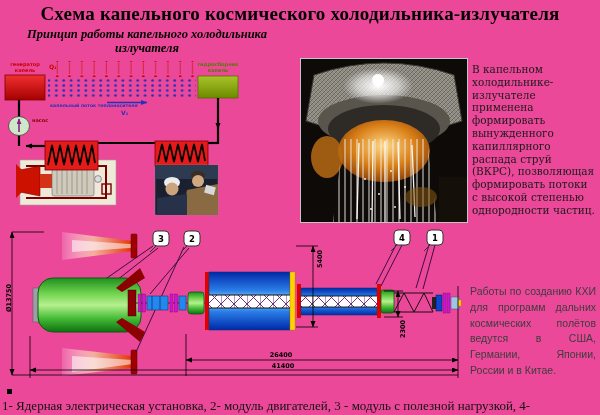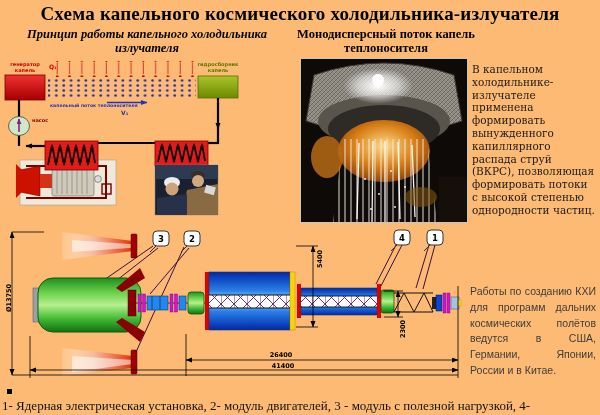--- a/index.html
+++ b/index.html
@@ -1,16 +1,16 @@
 <!DOCTYPE html>
 <html><head>
 <meta charset="utf-8">
 <style>
   html,body{margin:0;padding:0;background:#fff;}
-  .stage{position:relative;width:600px;height:415px;background:#fdba74;overflow:hidden;
+  .stage{position:relative;width:600px;height:415px;background:#ec4899;overflow:hidden;
          font-family:"Liberation Serif",serif;color:#000;}
   .abs{position:absolute;}
   .title{left:0;top:3px;width:600px;text-align:center;font-size:19px;font-weight:bold;letter-spacing:.2px;}
   .subhead{top:27px;font-size:12.5px;font-weight:bold;text-align:center;line-height:1.15;}
   .subhead.left{left:2px;width:290px;font-style:italic;}
   .subhead.right{left:296px;width:180px;}
   .desc{left:472px;top:63px;width:124px;font-size:10.5px;line-height:1.22;
         font-family:"DejaVu Serif",serif;color:#1a1a1a;}
   .sidenote{left:470px;top:284px;width:126px;font-size:10.5px;line-height:1.5;
             font-family:"Liberation Sans",sans-serif;color:#3d3d3d;text-align:justify;}
@@ -21,21 +21,20 @@
   svg text{font-family:"DejaVu Sans",sans-serif;}
   .photo-frame{left:300px;top:58px;width:168px;height:165px;border:1px solid #c6c6c6;box-sizing:border-box;background:#0d0a08;}
 </style>
 </head>
 <body>
 
 <div class="stage">
 
   <div class="abs title">Схема капельного космического холодильника-излучателя</div>
   <div class="abs subhead left">Принцип работы капельного холодильника излучателя</div>
-  <div class="abs subhead right">Монодисперсный поток капель теплоносителя</div>
 
   <svg class="abs" style="left:2px;top:58px;" width="293" height="167" viewBox="0 0 293 167">
     <defs>
       <pattern id="dots" width="7.4" height="5" patternUnits="userSpaceOnUse">
         <circle cx="2.5" cy="2.5" r="1.35" fill="#2233bb"></circle>
       </pattern>
       <pattern id="qt" width="12.3" height="16" patternUnits="userSpaceOnUse">
         <line x1="6" y1="4.5" x2="6" y2="16" stroke="#cc2222" stroke-width="0.9"></line>
         <circle cx="6" cy="2.6" r="1.3" fill="#cc0000"></circle>
       </pattern>

